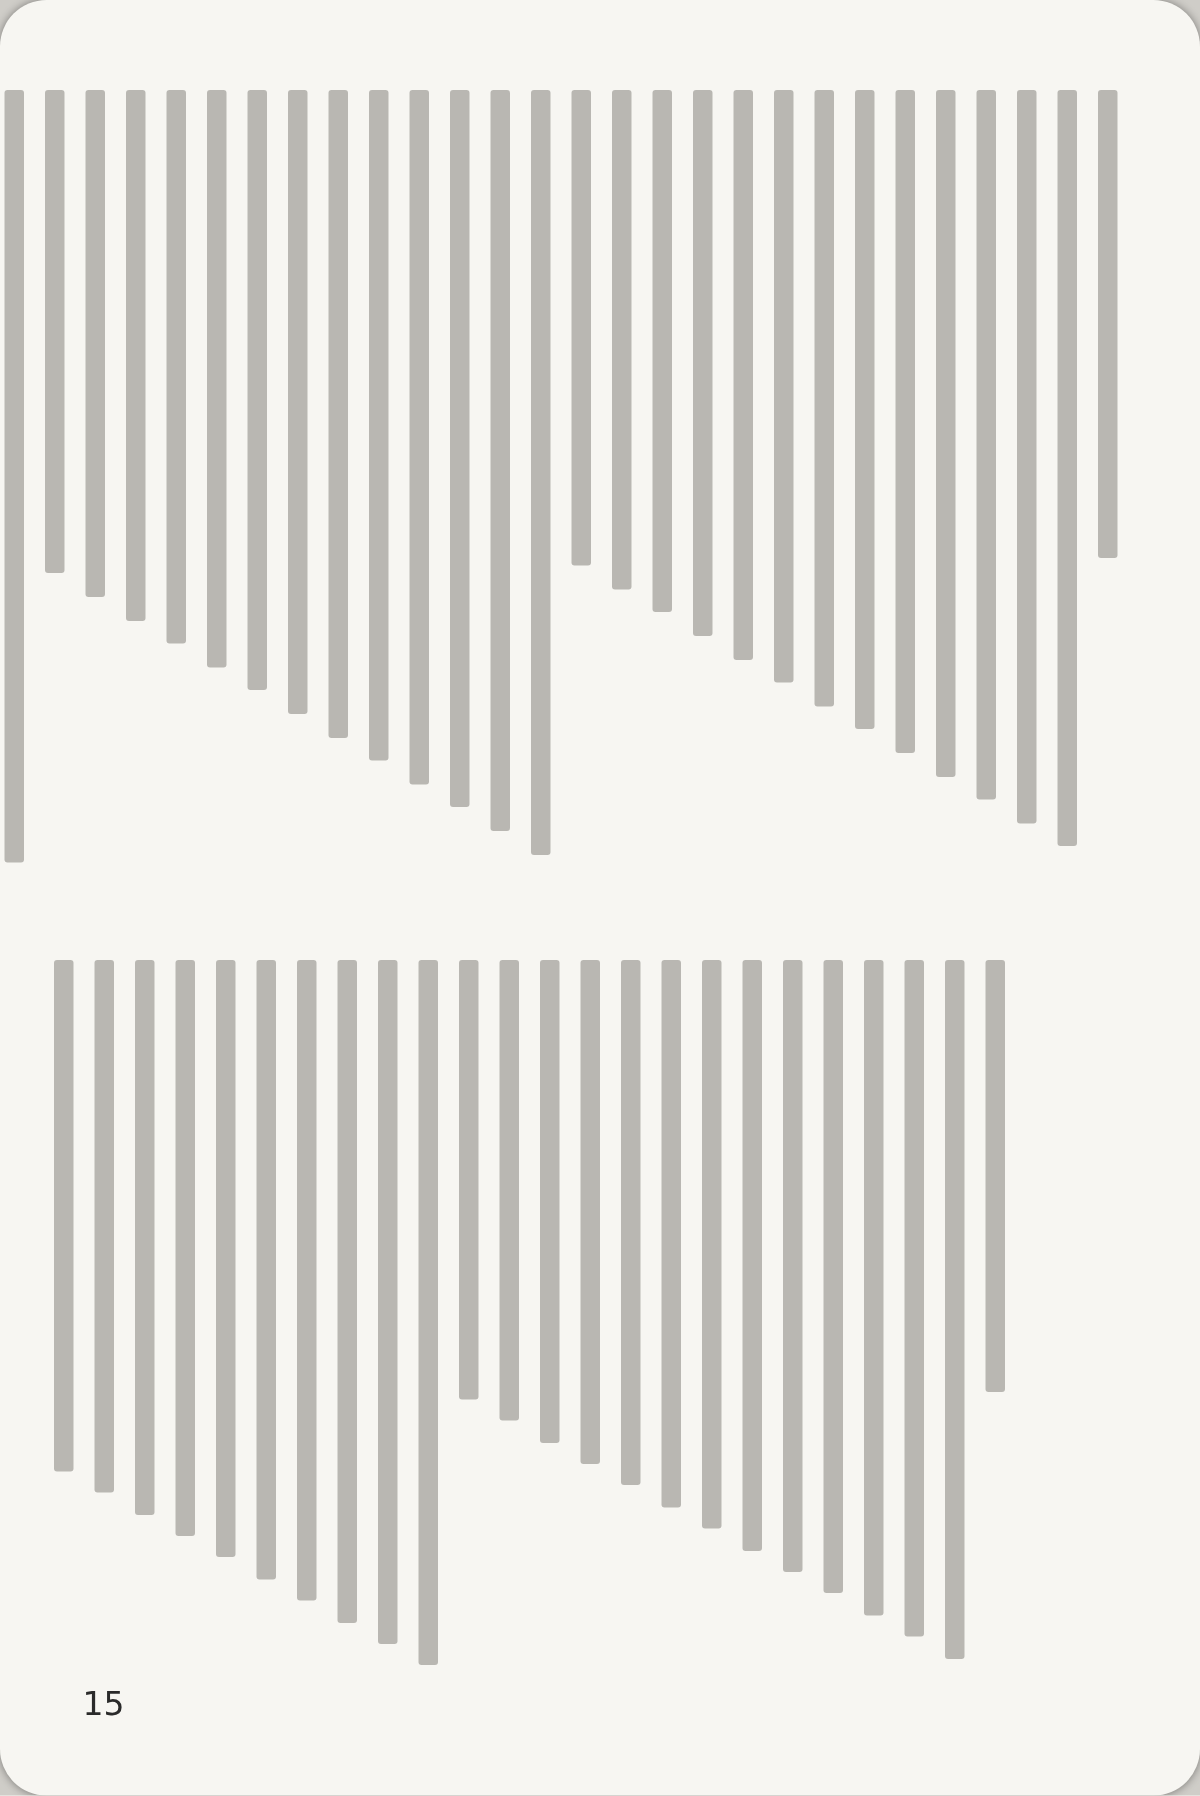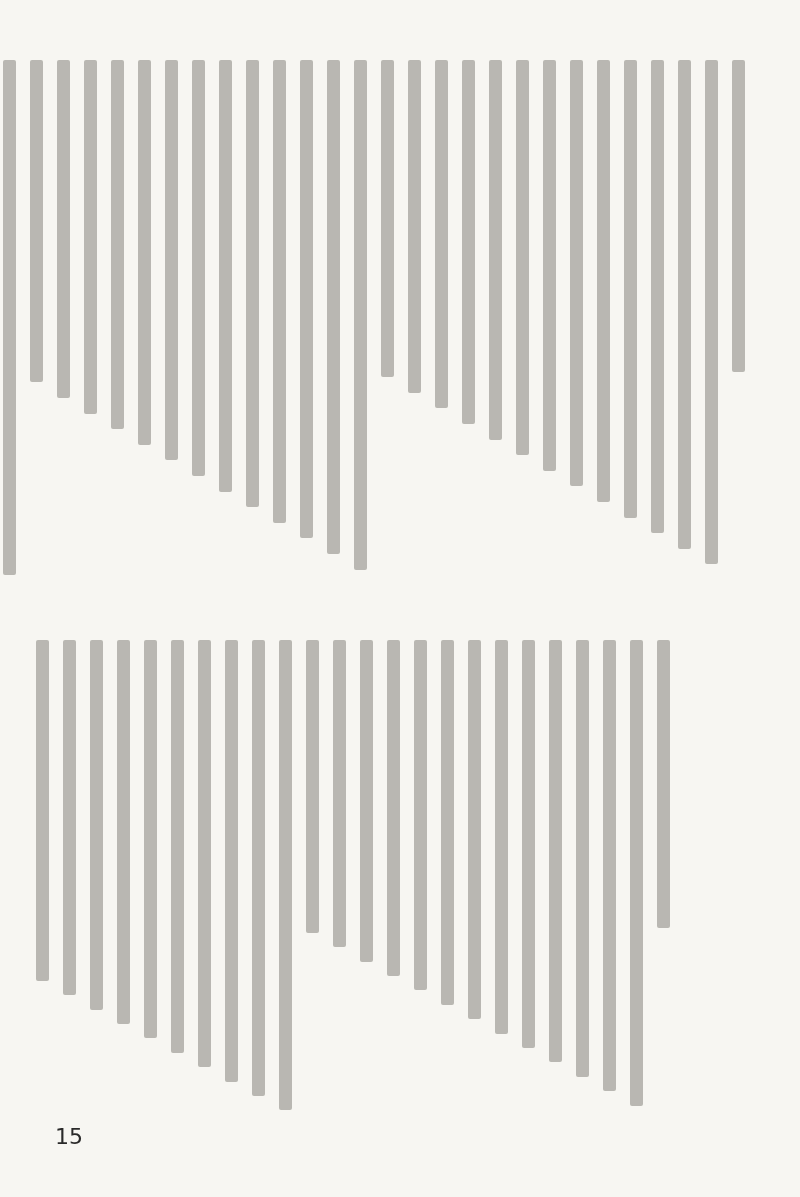--- a/index.html
+++ b/index.html
@@ -1,17 +1,17 @@
 <!DOCTYPE html>
 <html><head>
 <meta charset="utf-8">
 <style>
   body { margin:0; background:#cfcdc8; font-family:"DejaVu Sans", sans-serif; }
   .page { position:relative; width:800px; height:1197px; background:#f7f6f2;
-          box-shadow:0 0 6px rgba(0,0,0,.4); overflow:hidden; }
+          box-shadow:0 0 6px rgba(0,0,0,.4); overflow:hidden;border-radius:31px; }
   .block { position:absolute; display:flex; flex-direction:row-reverse; gap:14px; }
   .block-top { top:60px; right:55px; height:520px; }
   .block-bottom { top:640px; right:130px; height:480px; }
   .line { width:13px; background:#b9b7b2; border-radius:2px; }
   .page-number { position:absolute; left:55px; bottom:48px; font-size:22px; color:#2a2a2a; }
 </style>
 </head>
 <body>
 
 <div class="page">

